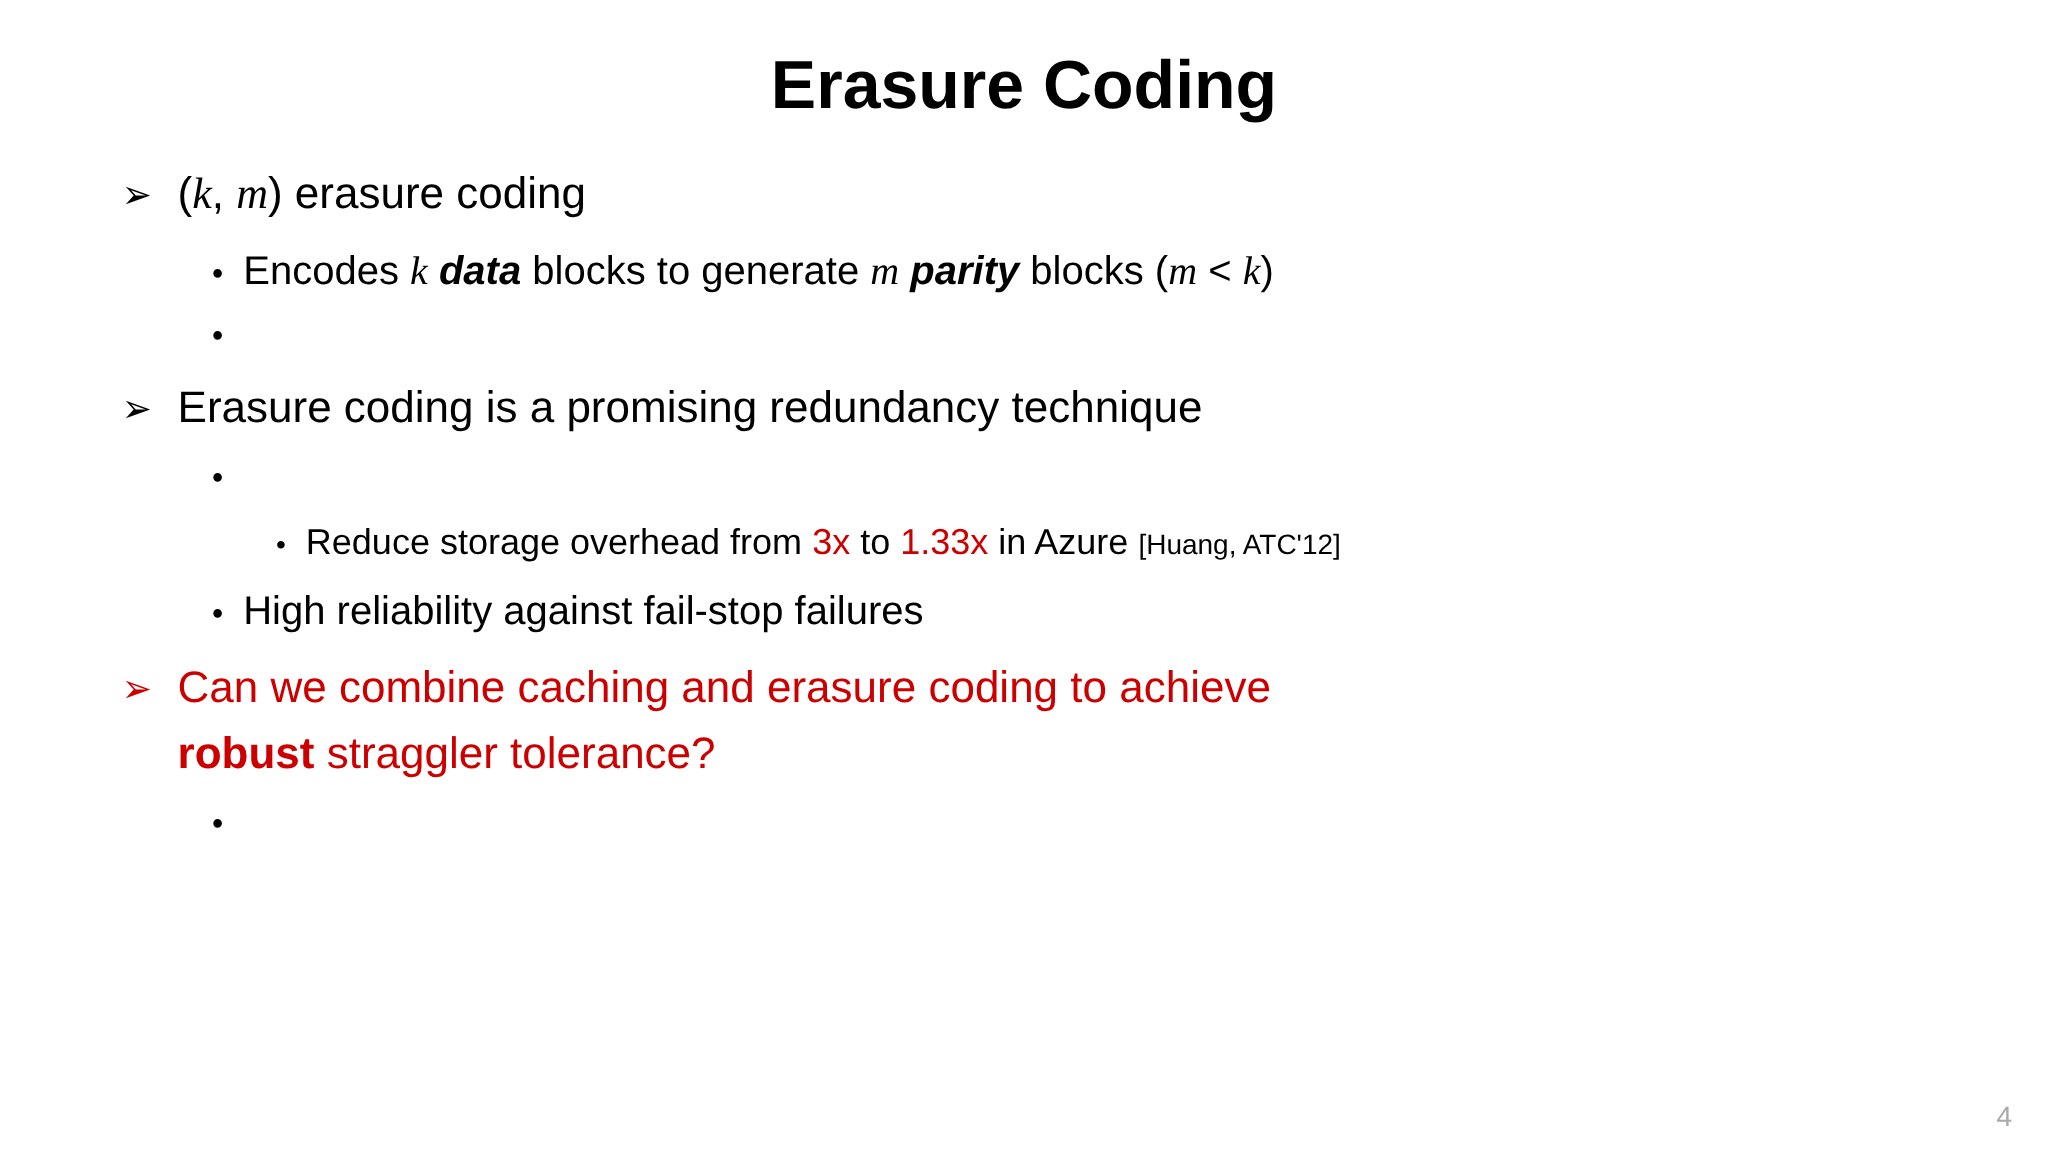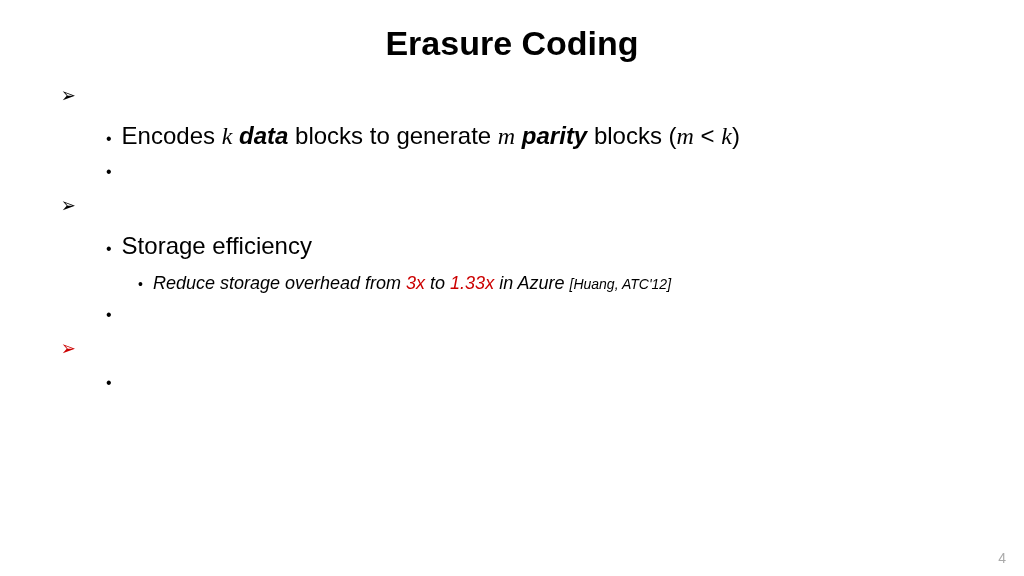--- a/index.html
+++ b/index.html
@@ -52,39 +52,38 @@
       margin-bottom: 6px;
       margin-left: 56px;
     }
     .bullet-l2 .marker {
       font-size: 16px;
       margin-right: 10px;
       flex-shrink: 0;
       color: #000;
     }
     .bullet-l2 .text {
-      font-size: 24px;
+      font-size: 20px;
       color: #000;
     }
     .bullet-l3 {
       display: flex;
       align-items: baseline;
       margin-bottom: 6px;
       margin-left: 88px;
     }
     .bullet-l3 .marker {
       font-size: 14px;
       margin-right: 10px;
       flex-shrink: 0;
       color: #000;
     }
     .bullet-l3 .text {
       font-size: 18px;
       color: #000;
-      font-style: italic;
     }
     .math-i {
       font-family: "Times New Roman", Times, serif;
       font-style: italic;
     }
     .bold-i {
       font-weight: bold;
       font-style: italic;
     }
     .bold {
@@ -117,55 +116,63 @@
   </style>
 </head>
 <body>
 
 <div class="title">Erasure Coding</div>
 
 <div class="content">
 
   <div class="bullet-l1">
     <span class="marker"><span class="chev">➢</span></span>
+    <span class="text">
+      <span>(</span><span class="math-i">k</span><span>, </span><span class="math-i">m</span><span>) erasure coding</span>
+    </span>
   </div>
 
   <div class="bullet-l2">
     <span class="marker">•</span>
     <span class="text">
       <span>Encodes </span><span class="math-i">k</span> <span class="bold-i">data</span><span> blocks to generate </span><span class="math-i">m</span> <span class="bold-i">parity</span><span> blocks (</span><span class="math-i">m</span><span> &lt; </span><span class="math-i">k</span><span>)</span>
     </span>
   </div>
 
   <div class="bullet-l2">
     <span class="marker">•</span>
   </div>
 
   <div class="bullet-l1">
     <span class="marker"><span class="chev">➢</span></span>
+    <span class="text">Erasure coding is a promising redundancy technique</span>
   </div>
 
   <div class="bullet-l2">
     <span class="marker">•</span>
-    <span class="text">Storage efficiency</span>
   </div>
 
   <div class="bullet-l3">
     <span class="marker">•</span>
     <span class="text">
       <span>Reduce storage overhead from </span><span class="red-txt">3x</span><span> to </span><span class="red-txt">1.33x</span><span> in Azure </span><span class="cite">[Huang, ATC'12]</span>
     </span>
   </div>
 
   <div class="bullet-l2">
     <span class="marker">•</span>
+    <span class="text">High reliability against fail-stop failures</span>
   </div>
 
   <div class="bullet-l1 red">
     <span class="marker"><span class="chev">➢</span></span>
+    <span class="text">
+      <span>Can we combine caching and erasure coding to achieve</span><br>
+      <span class="bold">robust</span><span> straggler tolerance?</span>
+    </span>
   </div>
 
   <div class="bullet-l2">
     <span class="marker">•</span>
   </div>
 
 </div>
 
 <div class="page-number">4</div>
 

